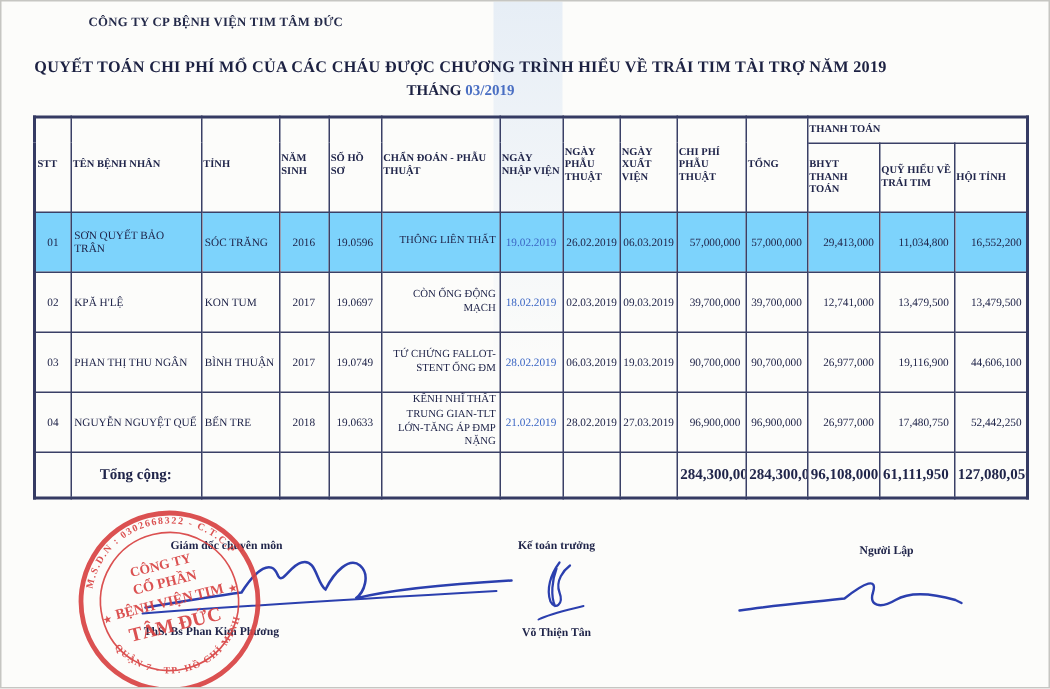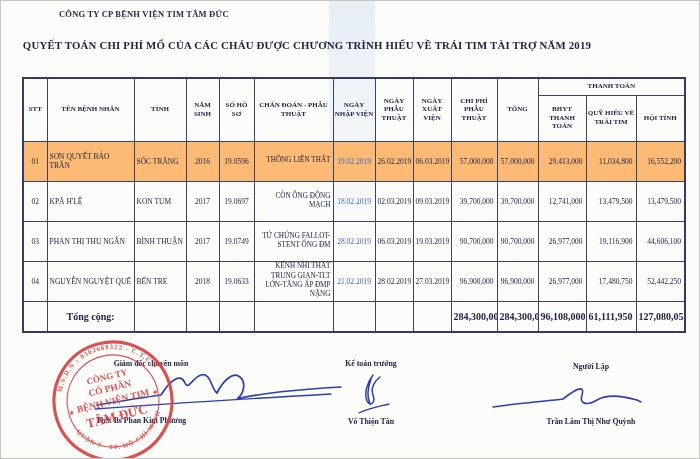--- a/index.html
+++ b/index.html
@@ -20,30 +20,30 @@
     font-size:8.5px; font-weight:bold; letter-spacing:.2px; color:#242a4a;
   }
   .title-wrap{position:absolute; left:0; top:38px; width:612px; text-align:center;}
   .doc-title{font-size:10.8px; font-weight:bold; color:#1c2142; letter-spacing:.2px;}
   .doc-sub{font-size:10px; font-weight:bold; margin-top:4px; color:#1c2142;}
   .doc-sub .month{color:#4a6fc3;}
 
   .tbl-wrap{position:absolute; left:21px; top:76px; width:658px;}
   table{border-collapse:collapse; width:658px; table-layout:fixed; border:2px solid #353b63;}
   th,td{border:1px solid #3a4066; overflow:hidden; padding:0 2px; box-sizing:border-box;}
-  th{font-size:7px; font-weight:bold; text-align:center; line-height:1.25; color:#20254a; padding:1px;}
+  th{font-size:7px; font-weight:bold; text-align:left; line-height:1.25; color:#20254a; padding:1px;}
   tr.h1{height:17px;}
   tr.h2{height:46px;}
   tbody tr{height:40px;}
   td{font-size:7.5px; color:#20254a;}
   td.c{text-align:center;}
   td.diag{text-align:right; font-size:7.2px; line-height:1.3;}
   td.money{text-align:right; padding-right:3px; font-size:7.5px;}
   td.blue{color:#3c67c5;margin-left:24px;}
-  tr.highlight td{background:#fdba74;}
+  tr.highlight td{background:#7dd3fc;}
   tr.total-row{height:31px;}
   tr.total-row td{font-weight:bold; font-size:10px;}
 
   .sig-block{position:absolute; text-align:center; color:#20254a;}
   .sig-role{font-size:7.8px; font-weight:bold;}
   .sig-name{font-size:7.8px; font-weight:bold;}
   .date-line{font-size:8.2px; font-weight:bold;}
   .abs{position:absolute;}
 
   .stamp{
@@ -55,20 +55,24 @@
 </head>
 <body>
 
 <div class="page">
   <div class="fold-streak"></div>
 
   <div class="company">CÔNG TY CP BỆNH VIỆN TIM TÂM ĐỨC</div>
 
   <div class="title-wrap">
     <div class="doc-title">QUYẾT TOÁN CHI PHÍ MỔ CỦA CÁC CHÁU ĐƯỢC CHƯƠNG TRÌNH HIỂU VỀ TRÁI TIM TÀI TRỢ NĂM 2019</div>
+    <div class="doc-sub">
+      <span>THÁNG</span>
+      <span class="month">03/2019</span>
+    </div>
   </div>
 
   <div class="tbl-wrap">
     <table>
       <colgroup>
         <col style="width:24px">
           <col style="width:87px">
           <col style="width:52px">
           <col style="width:33px">
         <col style="width:35px">
@@ -199,23 +203,20 @@
   <div class="sig-block" style="left:300px; top:358px; width:140px;">
     <div class="sig-role">Kế toán trưởng</div>
   </div>
   <div class="sig-block" style="left:300px; top:416px; width:140px;">
     <div class="sig-name">Võ Thiện Tân</div>
   </div>
 
   <div class="sig-block" style="left:500px; top:361px; width:180px;">
     <div class="sig-role">Người Lập</div>
   </div>
-  <div class="sig-block" style="left:500px; top:416px; width:180px;">
-    <div class="sig-name">Trần Lâm Thị Như Quỳnh</div>
-  </div>
 
   <svg class="sig-svg" style="left:90px; top:368px;" width="255" height="45" viewBox="0 0 255 45">
     <path d="M6,36 C30,32 55,28 70,26 C80,10 90,4 94,14 C97,22 102,8 110,6 C120,3 120,20 126,24 C132,12 142,2 149,8 C156,14 152,26 146,30 C170,24 215,20 250,18" fill="none" stroke="#2b3fae" stroke-width="1.7" stroke-linecap="round"></path>
     <path d="M4,40 C70,35 170,29 240,25" fill="none" stroke="#2b3fae" stroke-width="1.3" stroke-linecap="round"></path>
   </svg>
 
   <svg class="sig-svg" style="left:348px; top:372px;" width="45" height="44" viewBox="0 0 45 44">
     <path d="M24,2 C18,10 15,20 18,28 C21,34 27,30 24,22 C21,14 27,7 31,4 M22,6 C19,14 18,24 21,31" fill="none" stroke="#2b3fae" stroke-width="1.5" stroke-linecap="round"></path>
     <path d="M10,40 C18,36 28,34 40,31" fill="none" stroke="#2b3fae" stroke-width="1.3" stroke-linecap="round"></path>
   </svg>

